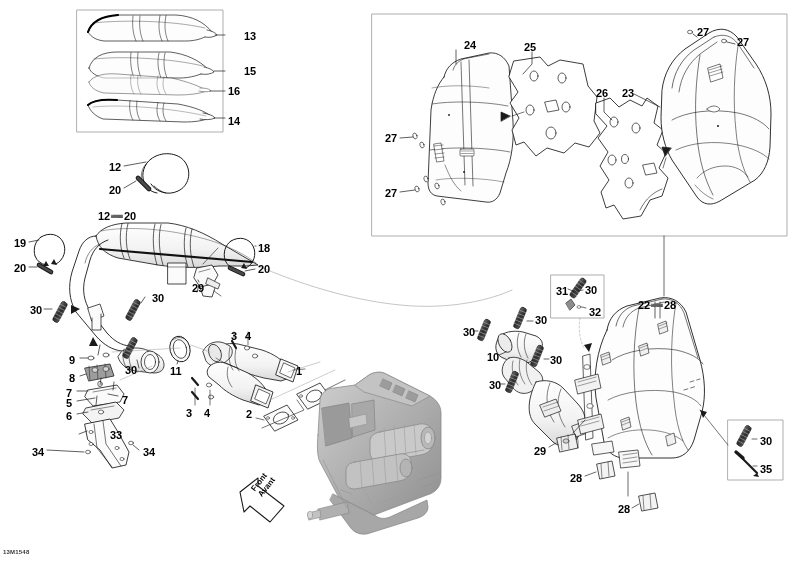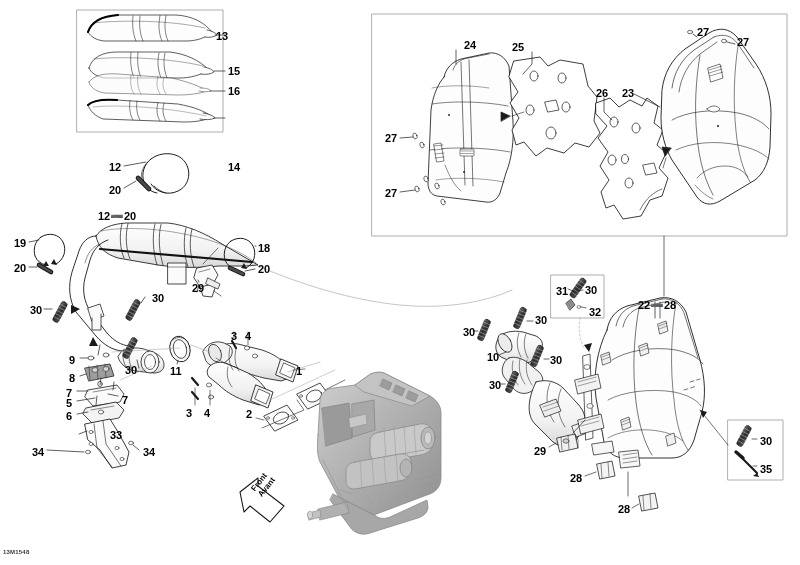--- a/index.html
+++ b/index.html
@@ -697,26 +697,26 @@
     <svg viewBox="0 0 52 48" width="52" height="48">
       <path d="M4,16 L22,2 L22,10 L48,30 L34,46 L14,30 L8,36 Z" fill="#ffffff" stroke="#1a1a1a" stroke-width="1.1" stroke-linejoin="round"></path>
     </svg>
     <div class="txt">
       <div>Front</div>
       <div>Avant</div>
     </div>
   </div>
 
   <div id="callout-layer">
-      <div class="lbl" style="left: 216px; top: 31px;">13</div>
-      <div class="lbl" style="left: 228px; top: 66px;">15</div>
+      <div class="lbl" style="left: 244px; top: 31px;">13</div>
+      <div class="lbl" style="left: 244px; top: 66px;">15</div>
       <div class="lbl" style="left: 228px; top: 86px;">16</div>
-      <div class="lbl" style="left: 228px; top: 116px; margin-top: 46px;">14</div>
+      <div class="lbl" style="left: 228px; top: 116px;">14</div>
       <div class="lbl" style="left: 464px; top: 40px;">24</div>
-      <div class="lbl" style="left: 512px; top: 42px; text-align: center;">25</div>
+      <div class="lbl" style="left: 524px; top: 42px; text-align: center;">25</div>
       <div class="lbl" style="left: 596px; top: 88px;">26</div>
       <div class="lbl" style="left: 622px; top: 88px;">23</div>
       <div class="lbl" style="left: 697px; top: 27px;">27</div>
       <div class="lbl" style="left: 737px; top: 37px;">27</div>
       <div class="lbl" style="left: 385px; top: 133px;">27</div>
       <div class="lbl" style="left: 385px; top: 188px;">27</div>
       <div class="lbl" style="left: 109px; top: 162px;">12</div>
       <div class="lbl" style="left: 109px; top: 185px;">20</div>
       <div class="lbl" style="left: 98px; top: 211px;">12➖20</div>
       <div class="lbl" style="left: 14px; top: 238px;">19</div>

